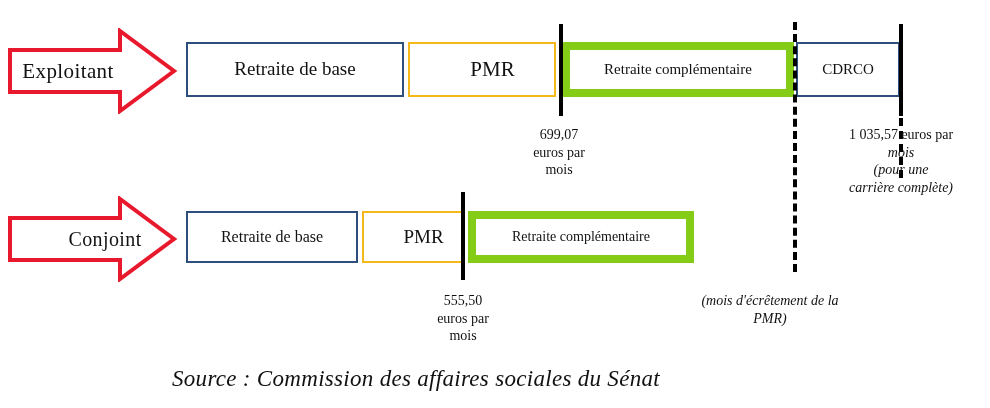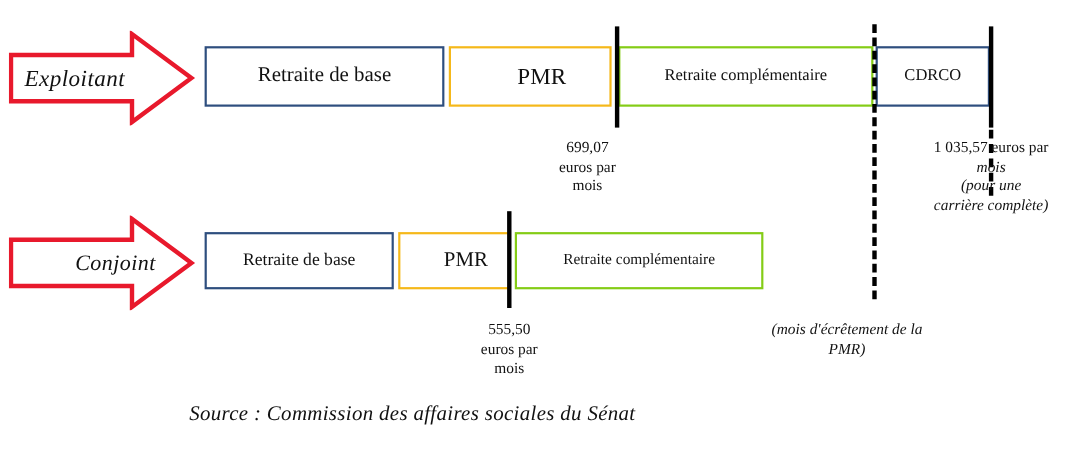--- a/index.html
+++ b/index.html
@@ -34,21 +34,20 @@
     left: 0;
     top: 0;
     width: 120px;
     height: 86px;
     display: flex;
     align-items: center;
     justify-content: center;
     font-size: 21px;
     color: #111111;
     letter-spacing: 0.4px;
-    font-style: italic;
   }
   .arrow-label.small {
     font-size: 20px;
     margin-left: 37px;
   }
 
   
   .seg {
     position: absolute;
     box-sizing: border-box;
@@ -61,21 +60,21 @@
     line-height: 1.1;
   }
   .seg.base {
     border: 2px solid #2e4e7e;
   }
   .seg.pmr {
     border: 2px solid #f5b81a;
     padding-left: 21px;
   }
   .seg.compl {
-    border: 2px solid #84cc16;
+    border: 8px solid #84cc16;
   }
   .seg.cdrco {
     border: 2px solid #2e4e7e;
   }
 
   
   .vmark {
     position: absolute;
     background: #000000;
     width: 4px;
@@ -93,21 +92,21 @@
     font-size: 14px;
     color: #111111;
     line-height: 1.25;
   }
   .annot .it {
     font-style: italic;
   }
   .source {
     position: absolute;
     font-style: italic;
-    font-size: 19px;
+    font-size: 23px;
     color: #111111;
     letter-spacing: 0.3px;
   }
 </style>
 </head>
 <body>
 
 <div id="canvas">
 
   <div class="arrow-wrap" style="left:8px; top:28px;">
@@ -123,21 +122,21 @@
 
   <div class="seg compl" style="left:562px; top:42px; width:232px; height:55px; font-size:15px;">Retraite complémentaire</div>
 
   <div class="seg cdrco" style="left:796px; top:42px; width:104px; height:55px; font-size:15px;">CDRCO</div>
 
   <div class="vmark" style="left:559px; top:24px; height:92px;"></div>
   <div class="vmark" style="left:899px; top:24px; height:92px;"></div>
   <div class="dashmark" style="left:793px; top:22px; height:250px;"></div>
   <div class="dashmark" style="left:899px; top:118px; height:60px;"></div>
 
-  <div class="annot" style="left:464px; top:126px; width:140px;">
+  <div class="annot" style="left:489px; top:126px; width:140px;">
     <div>699,07</div>
     <div>euros par</div>
     <div>mois</div>
   </div>
 
   <div class="annot" style="left:812px; top:126px; width:178px;">
     <div>1 035,57 euros par</div>
     <div class="it">mois</div>
     <div class="it">(pour une</div>
     <div class="it">carrière complète)</div>

